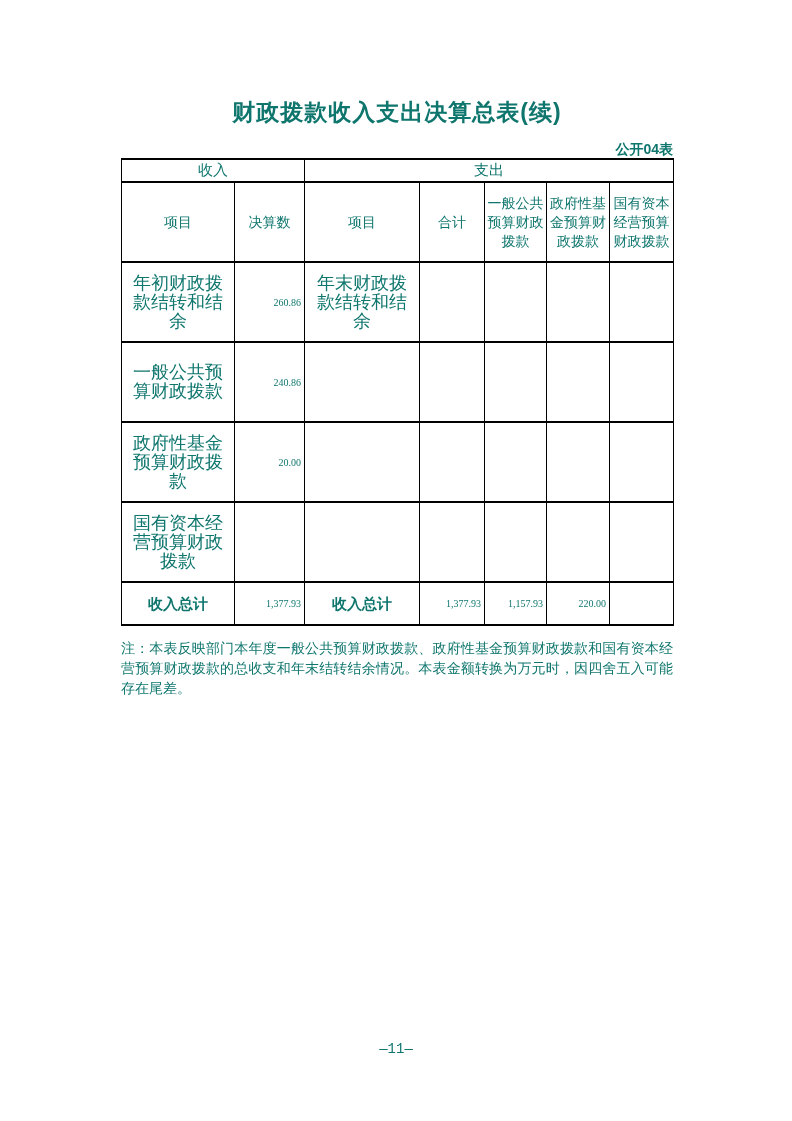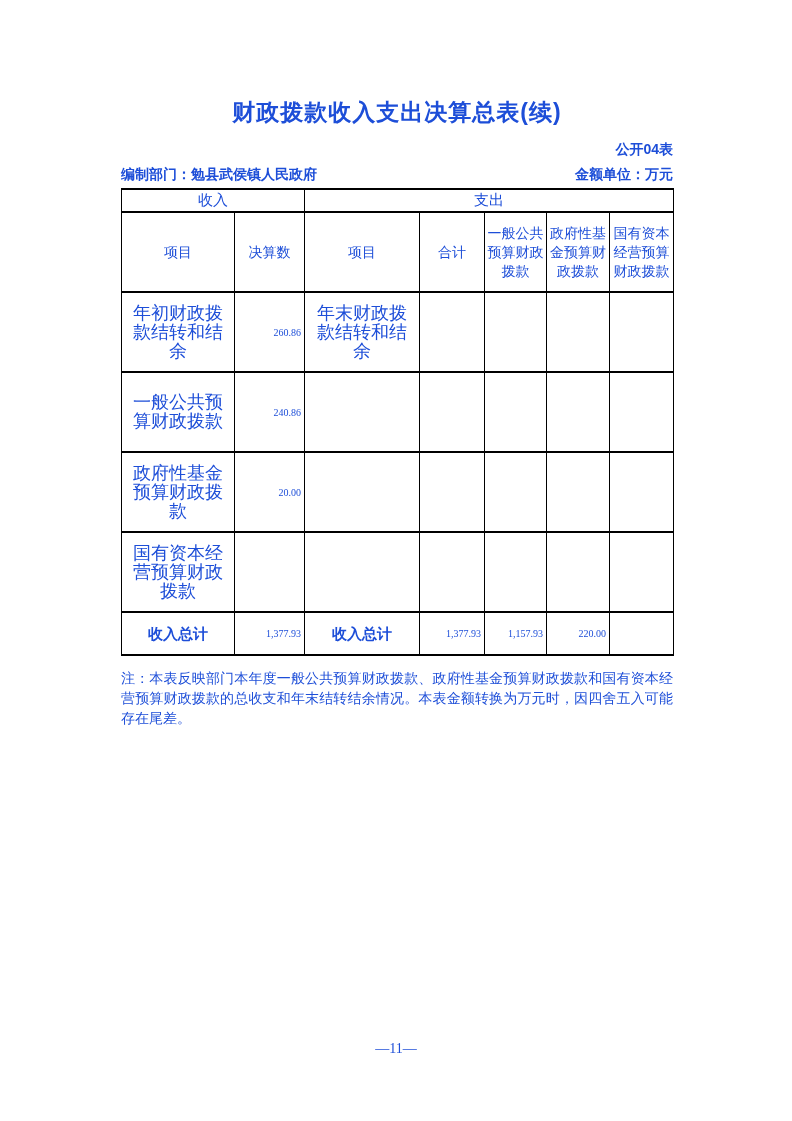--- a/index.html
+++ b/index.html
@@ -2,21 +2,21 @@
 <html><head>
 <meta charset="utf-8">
 <style>
   * { margin: 0; padding: 0; box-sizing: border-box; }
   html, body { background: #ffffff; }
   .page {
     position: relative;
     width: 792px;
     height: 1121px;
     background: #ffffff;
-    color: #1d4ed8;
+    color: #0f766e;
     font-family: "Liberation Sans", sans-serif;
     overflow: hidden;
   }
   .content {
     position: absolute;
     left: 121px;
     top: 97px;
     width: 552px;
   }
   .doc-title {
@@ -94,37 +94,33 @@
     line-height: 20px;
     text-align: justify;
   }
   .page-number {
     position: absolute;
     top: 1041px;
     left: 0;
     width: 100%;
     text-align: center;
     font-size: 14px;
-    font-family: Liberation Serif, serif;
+    font-family: Liberation Mono, monospace;
   }
 </style>
 </head>
 <body>
 
 <div class="page">
   <div class="content">
 
     <div class="doc-title">财政拨款收入支出决算总表(续)</div>
 
     <div class="table-code">公开04表</div>
 
-    <div class="meta-row">
-      <span>编制部门：勉县武侯镇人民政府</span>
-      <span>金额单位：万元</span>
-    </div>
 
     <table class="budget">
       <colgroup>
         <col style="width:113px">
         <col style="width:70px">
         <col style="width:115px">
         <col style="width:65px">
         <col style="width:62px">
         <col style="width:63px">
         <col style="width:64px">

